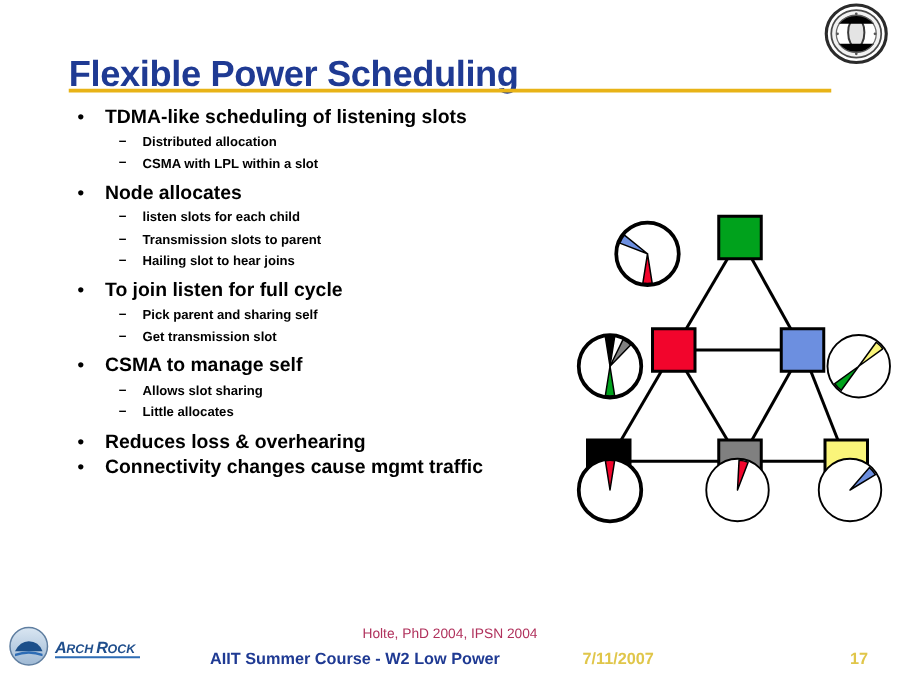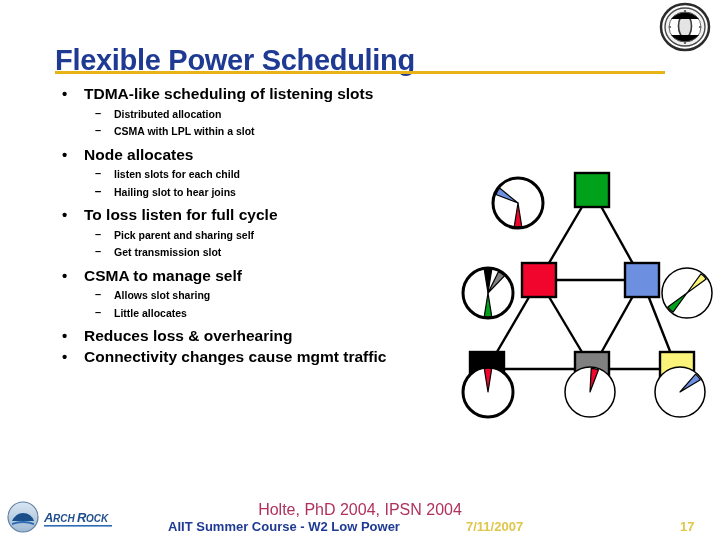--- a/index.html
+++ b/index.html
@@ -102,21 +102,21 @@
   }
   #diagram svg { display: block; }
 
   
   #footer-credit {
     position: absolute;
     left: 0;
     top: 501px;
     width: 720px;
     text-align: center;
-    font-size: 16px;
+    font-size: 11px;
     color: #b0315c;
     white-space: nowrap;
   }
   #footer-course {
     position: absolute;
     left: 0;
     top: 519px;
     width: 568px;
     text-align: center;
     font-size: 13px;
@@ -203,32 +203,33 @@
         <span class="mk">•</span>
         <span>Node allocates</span>
       </div>
       <div class="sub">
         <div class="lvl2">
           <span class="mk">–</span>
           <span>listen slots for each child</span>
         </div>
         <div class="lvl2">
           <span class="mk">–</span>
+          <span>Transmission slots to parent</span>
         </div>
         <div class="lvl2">
           <span class="mk">–</span>
           <span>Hailing slot to hear joins</span>
         </div>
       </div>
     </div>
 
     <div class="grp">
       <div class="lvl1">
         <span class="mk">•</span>
-        <span>To loss listen for full cycle</span>
+        <span>To join listen for full cycle</span>
       </div>
       <div class="sub">
         <div class="lvl2">
           <span class="mk">–</span>
           <span>Pick parent and sharing self</span>
         </div>
         <div class="lvl2">
           <span class="mk">–</span>
           <span>Get transmission slot</span>
         </div>

